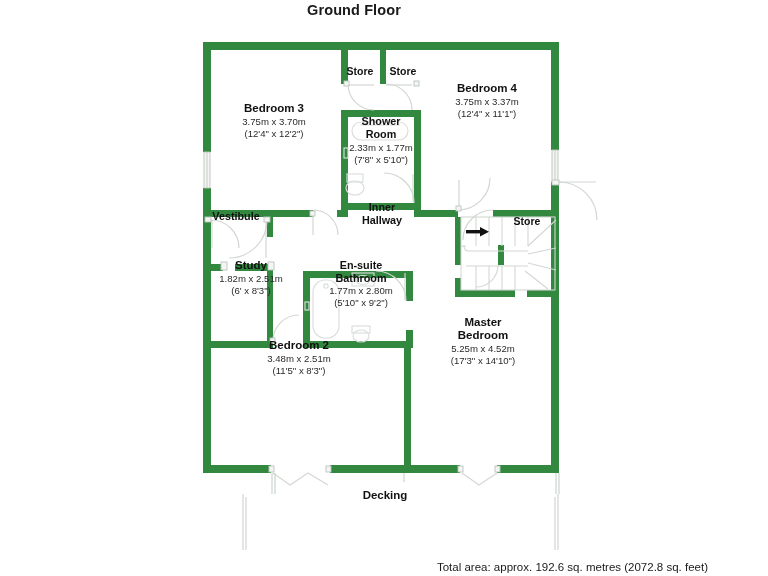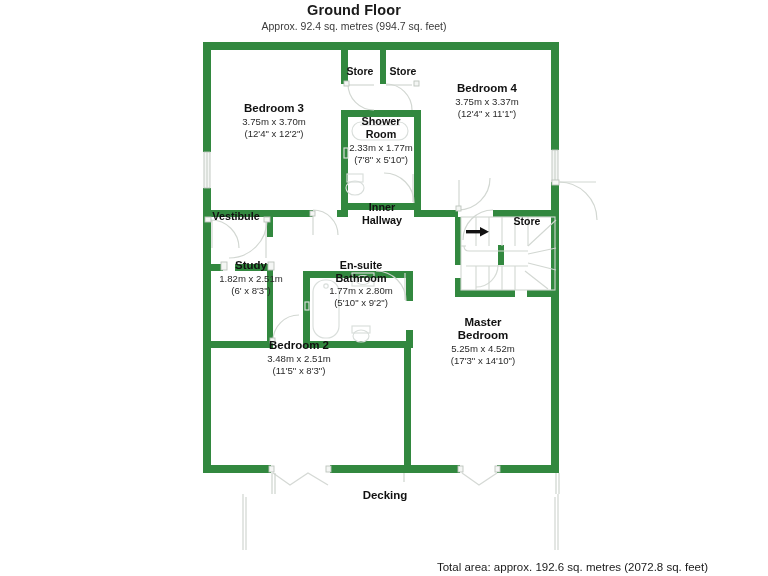--- a/index.html
+++ b/index.html
@@ -71,21 +71,20 @@
   .lbl-dim { font-size: 9.6px; font-weight: normal; fill: #2a2a2a; }
   .lbl-store { font-size: 10.5px; font-weight: bold; fill: #111111; }
 </style>
 </head>
 <body>
 
 <div id="plan-root">
 
   <div class="hdr" id="floor-title">Ground Floor</div>
 
-  <div class="hdr" id="floor-subtitle">Approx. 92.4 sq. metres (994.7 sq. feet)</div>
 
   <svg id="fp" viewBox="0 0 768 520">
 
     <g>
 
       <rect class="wall" x="203" y="12" width="356" height="8"></rect>
 
       <rect class="wall" x="203" y="12" width="8" height="110"></rect>
 
       <rect class="wall" x="203" y="158" width="8" height="285"></rect>

